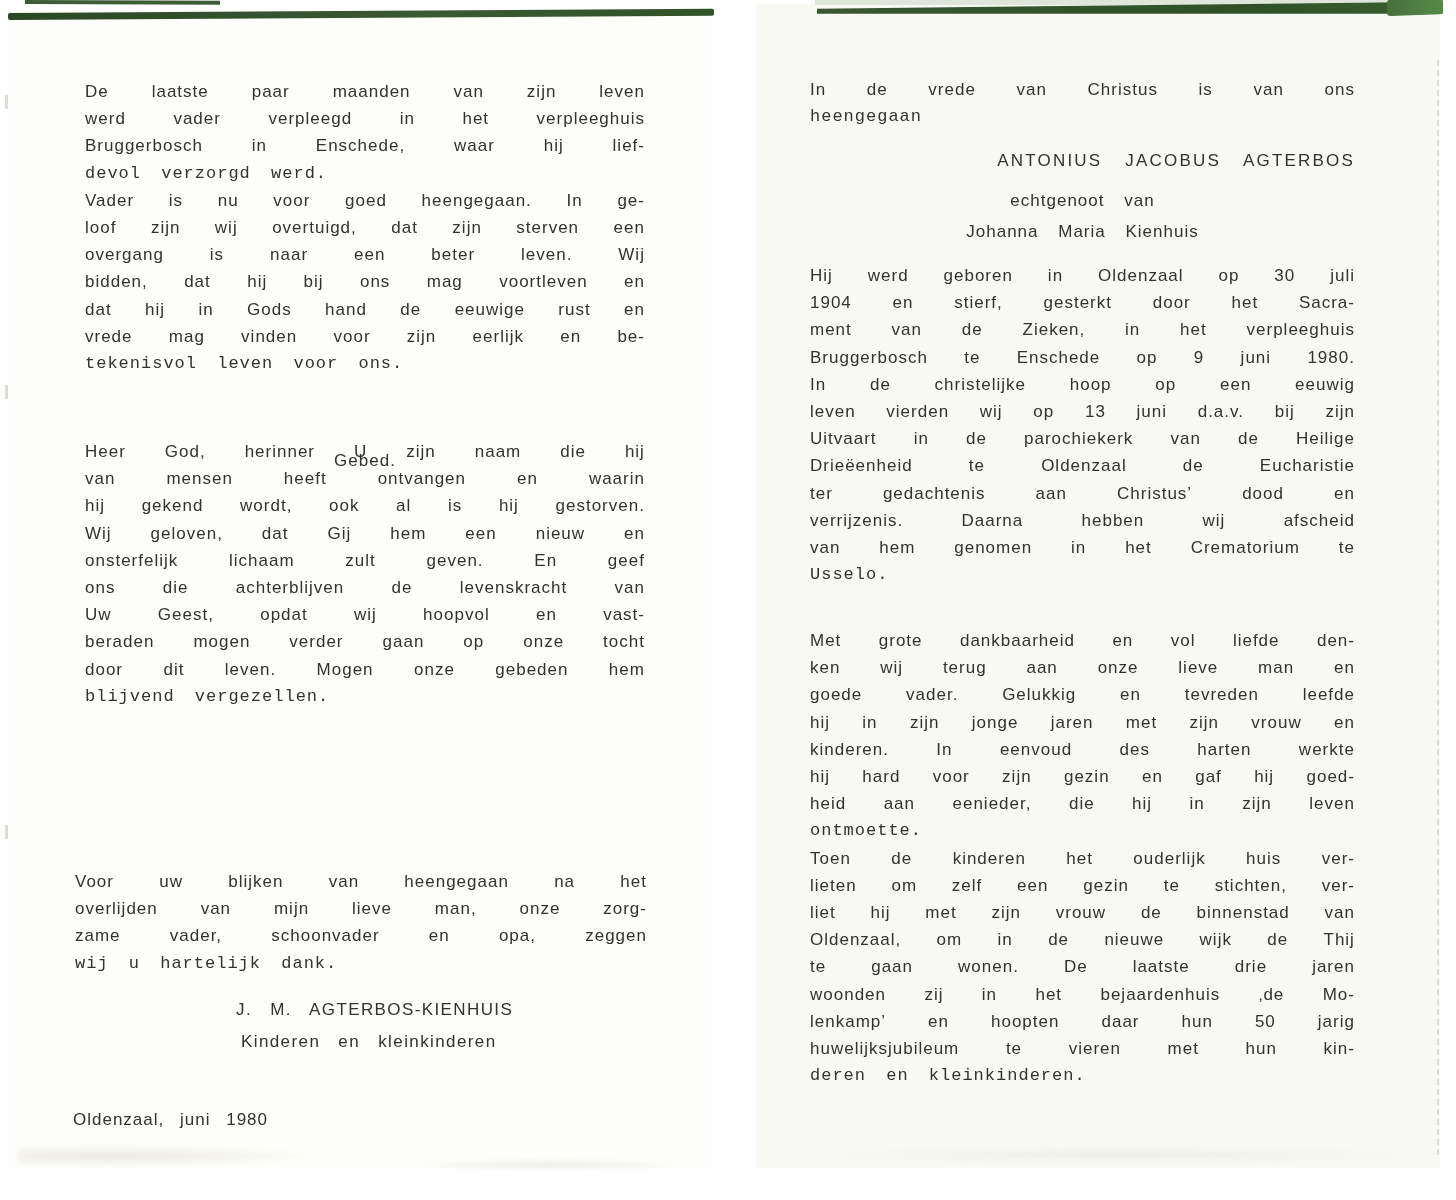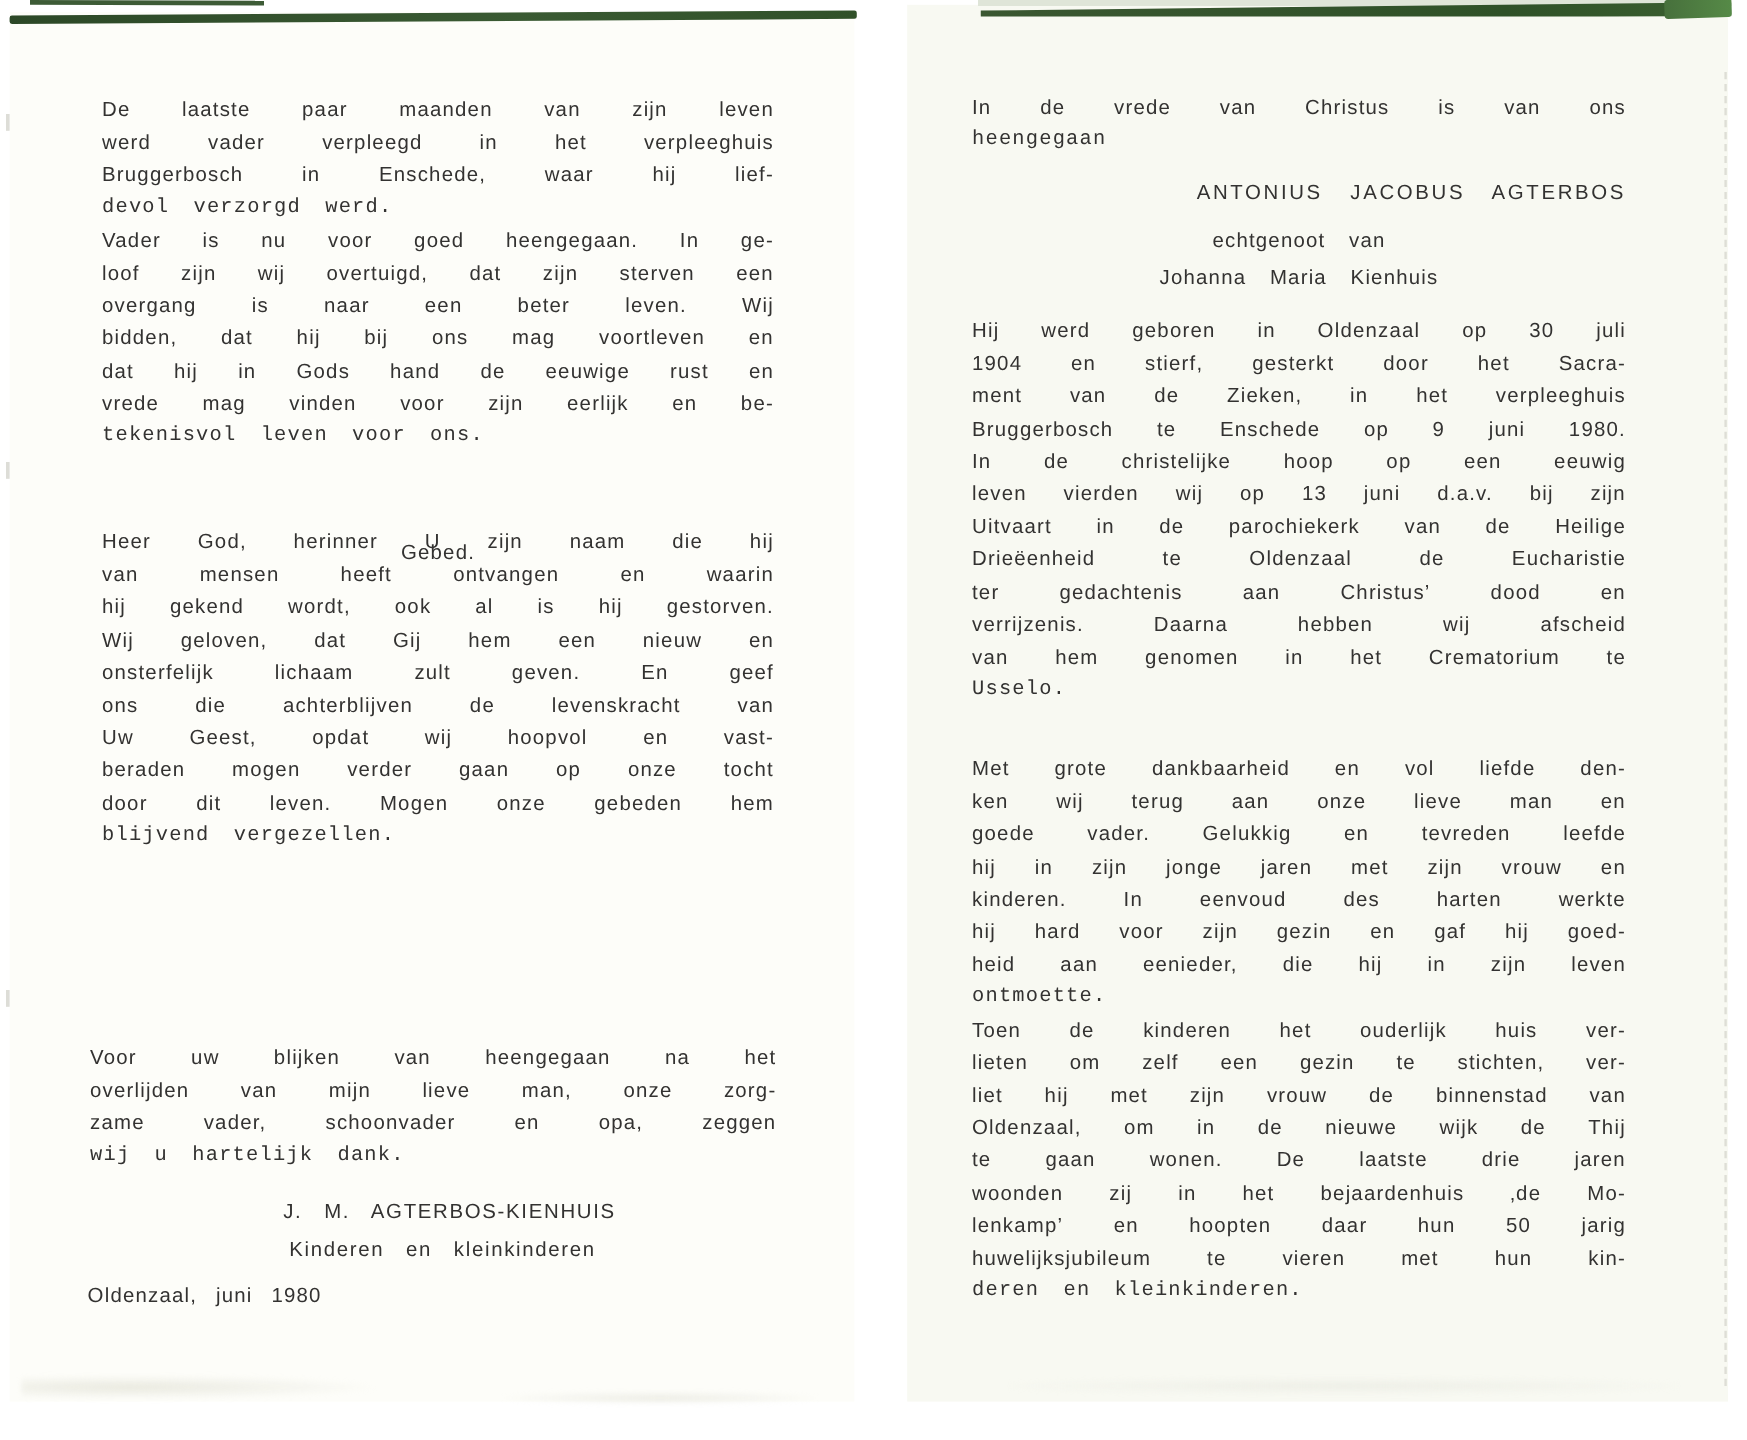--- a/index.html
+++ b/index.html
@@ -49,21 +49,21 @@
   
   .tblock{position:absolute;font-size:17px;letter-spacing:1px;line-height:27.2px;}
   .tline{min-height:27.2px;}
   .tline.just{display:flex;justify-content:space-between;}
   .tline.noj{word-spacing:9px;font-family:Liberation Mono, monospace;}
   .centered{text-align:center;}
   #gebed-heading{word-spacing:2px;margin-top:41px;}
   #name-heading{letter-spacing:2.2px;word-spacing:16px;text-align:right;}
   #relation-line,#spouse-line{word-spacing:14px;}
   .sig{word-spacing:12px;letter-spacing:1.4px;}
-  #dateline{word-spacing:10px;}
+  #dateline{word-spacing:10px;margin-top:40px;}
 </style>
 </head>
 <body>
 
 <div id="canvas">
 
   <div class="card" id="left-card">
     <div class="tblock" style="left:77px;top:68px;width:560px;">
         <div class="tline just">
           <span>De</span>

